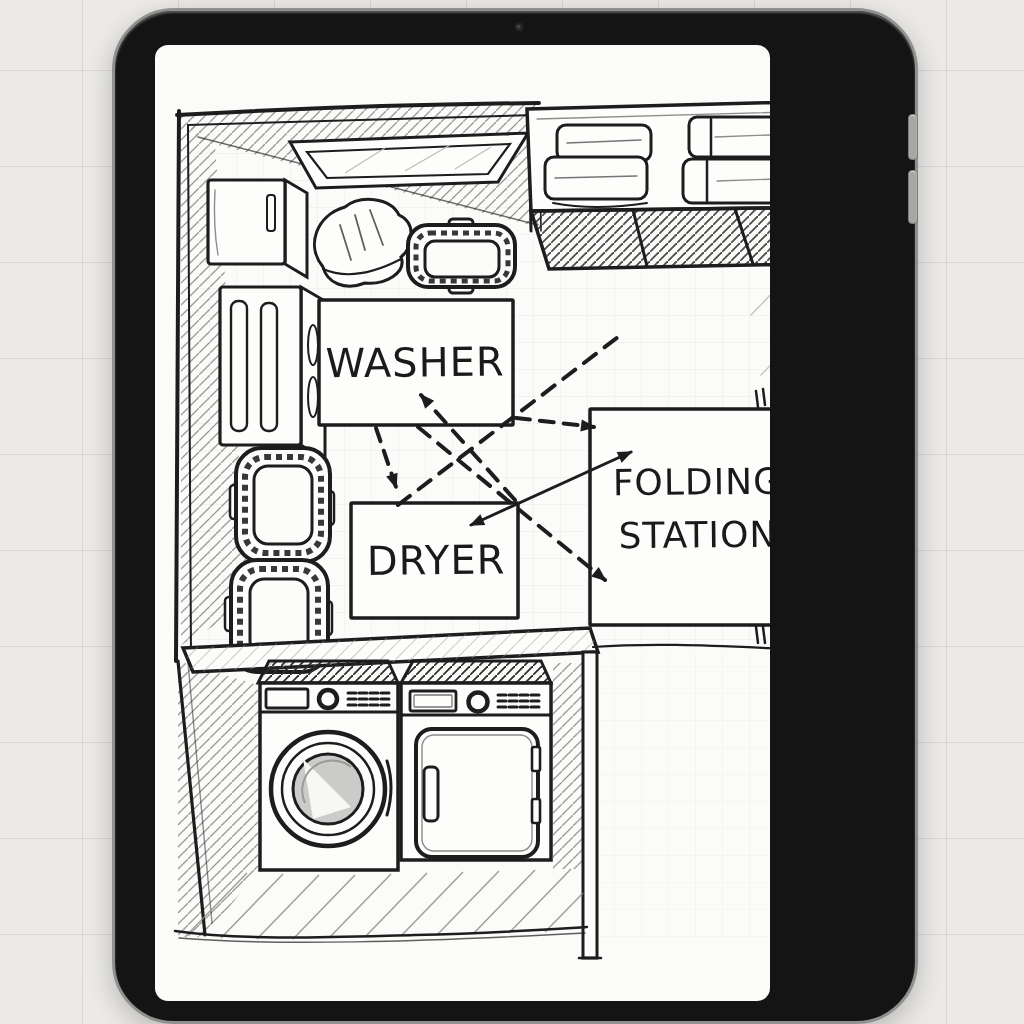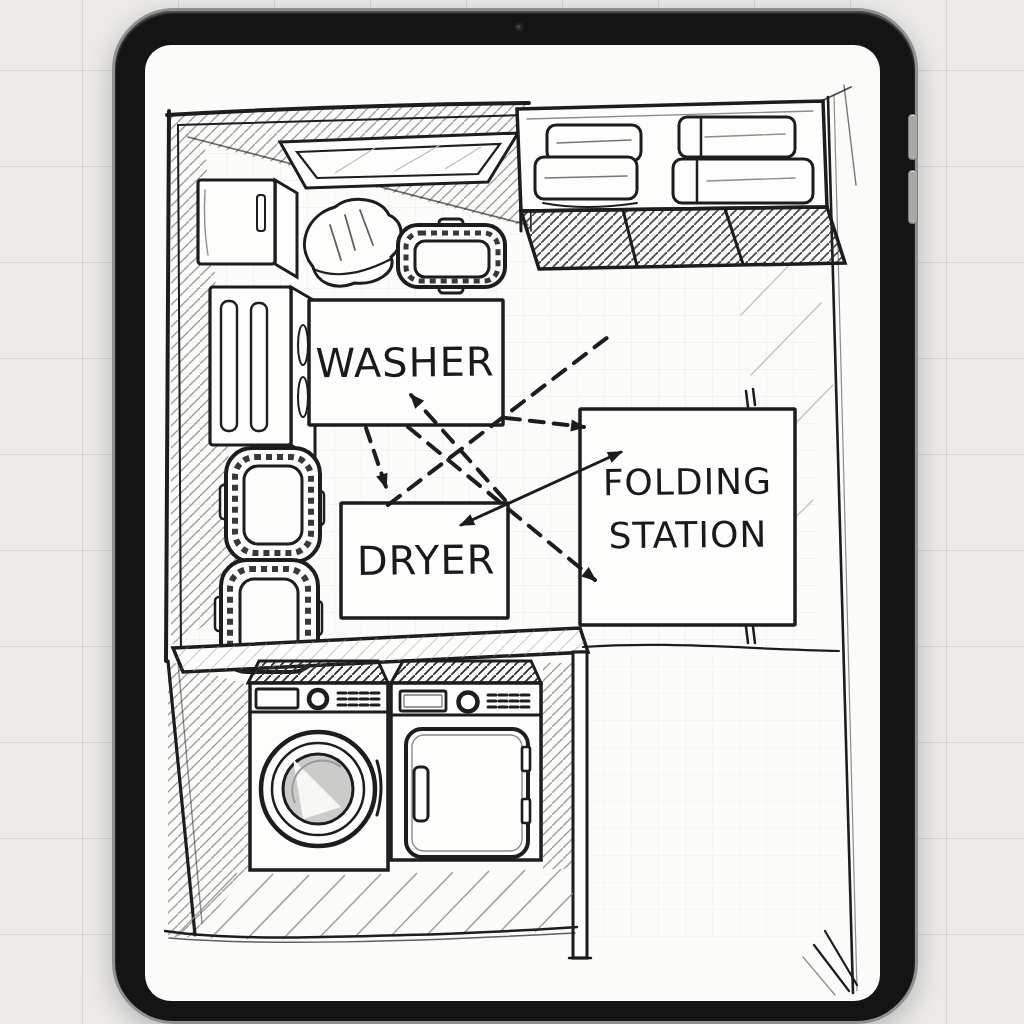--- a/index.html
+++ b/index.html
@@ -17,22 +17,22 @@
     position:absolute;left:112px;top:8px;width:800px;height:1010px;
     background:#141414;border:3px solid #90908e;border-radius:62px;
     box-shadow: inset 0 2px 2px rgba(255,255,255,.28), 0 8px 26px rgba(0,0,0,.22);
   }
   .camera{
     position:absolute;left:400px;top:12px;width:8px;height:8px;border-radius:50%;
     background:#2e2e2e;box-shadow:inset 0 0 2px #000, 0 0 1px #555;
   }
   .camera::after{content:"";position:absolute;left:2px;top:2px;width:3px;height:3px;border-radius:50%;background:#4a4a52;}
   .screen{
-    position:absolute;left:30px;top:34px;width:735px;height:956px;
-    background:#fbfbf9;border-radius:26px;overflow:hidden;
+    position:absolute;left:40px;top:34px;width:615px;height:956px;
+    background:#fbfbf9;border-radius:13px;overflow:hidden;
   }
   .side-btn{
     position:absolute;left:908px;width:8px;background:#a7a7a5;
     border:1px solid #7c7c7a;border-radius:4px;box-shadow:inset 0 1px 1px #d9d9d7;
   }
   #btn-vol-up{top:114px;height:44px;}
   #btn-vol-down{top:170px;height:52px;}
   svg{display:block;}
   .ink{stroke:#1d1d1d;fill:none;stroke-linecap:round;stroke-linejoin:round;}
   .paper{fill:#fdfdfc;}

